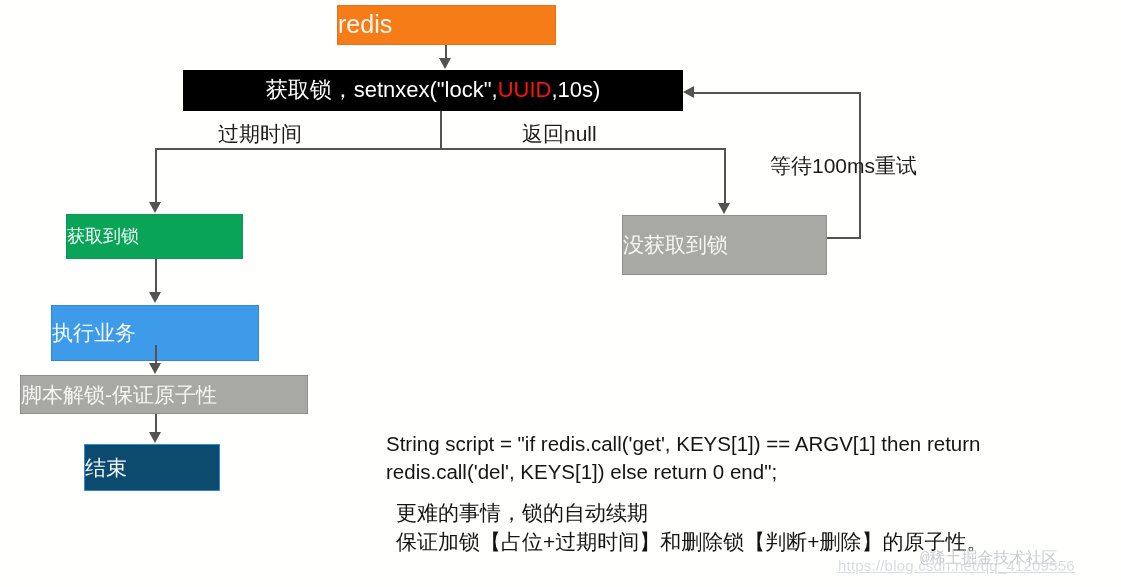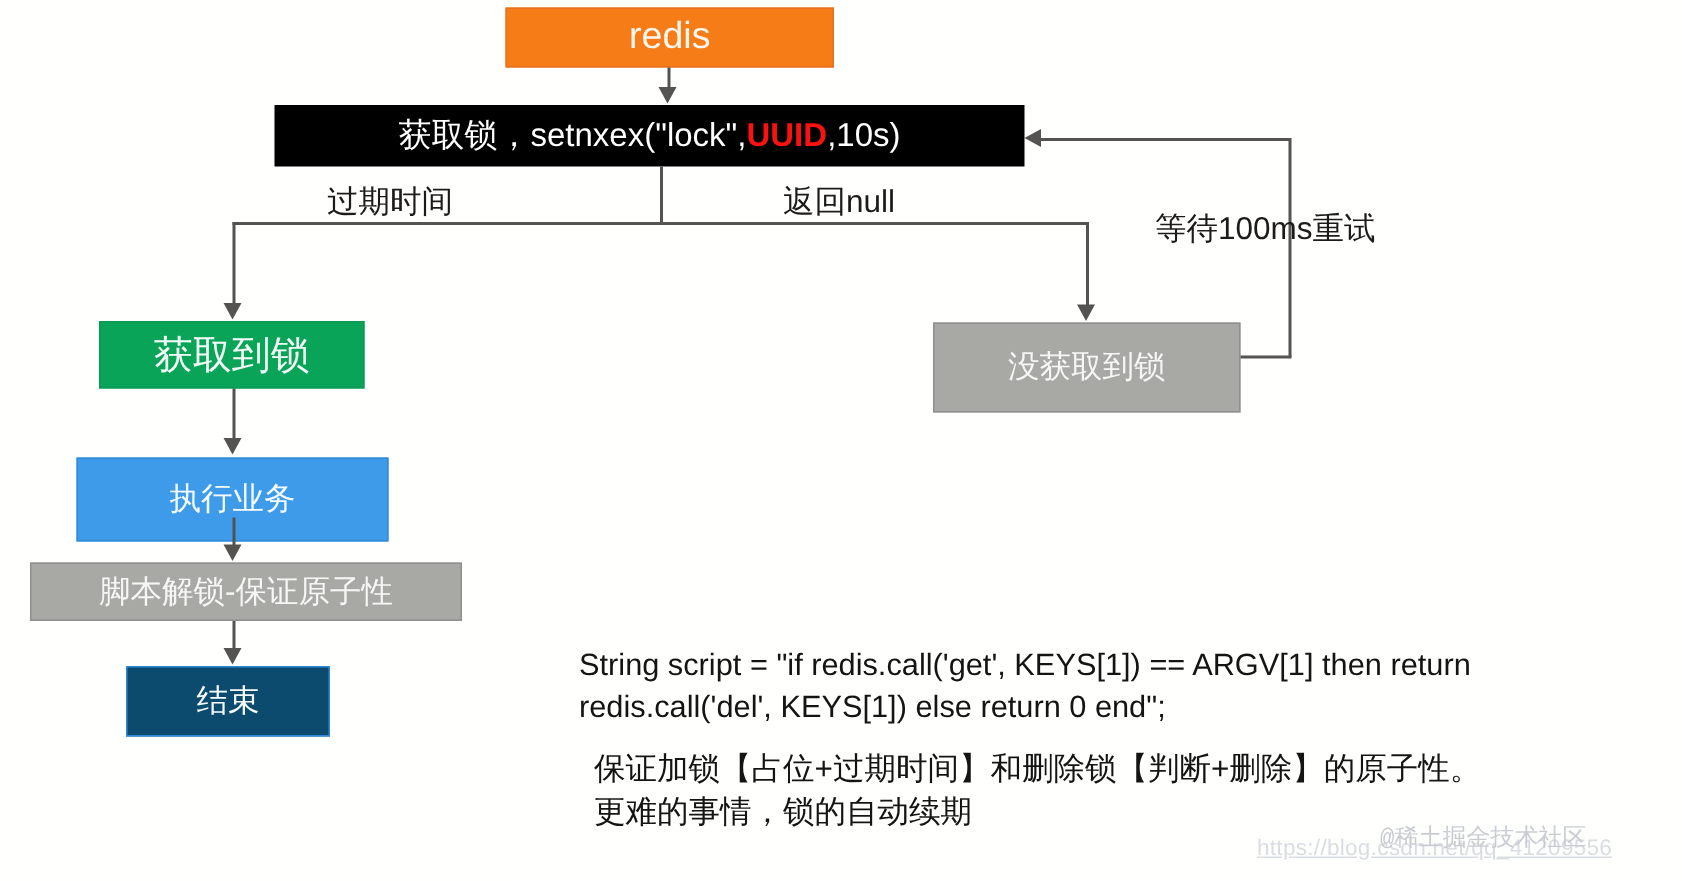--- a/index.html
+++ b/index.html
@@ -13,21 +13,20 @@
     height: 587px;
     background: #fffffd;
     font-family: "Liberation Sans", "DejaVu Sans", sans-serif;
     overflow: hidden;
   }
   .node {
     position: absolute;
     box-sizing: border-box;
     display: flex;
     align-items: center;
-    justify-content: center;
     text-align: center;
     line-height: 1.1;
     white-space: nowrap;
   }
   
   .node-redis {
     left: 337px; top: 5px; width: 219px; height: 40px;
     background: #f57c17;
     border: 1px solid #e8701a;
     color: #fdf6ee;
@@ -35,28 +34,28 @@
   }
   .node-acquire {
     left: 183px; top: 70px; width: 500px; height: 41px;
     background: #000000;
     color: #ffffff;
     font-size: 22px;
     justify-content: center;
   }
   .node-acquire .uuid {
     color: #fb1111;
-    font-weight: bold;
+    font-weight: normal;
   }
   .node-got {
     left: 66px; top: 214px; width: 177px; height: 45px;
     background: #0aa458;
     border: 1px solid #0c9a53;
     color: #f2fbf6;
-    font-size: 26px;
+    font-size: 18px;
   }
   .node-biz {
     left: 51px; top: 305px; width: 208px; height: 56px;
     background: #3d9be9;
     border: 1px solid #2f8bd8;
     color: #f4fafe;
     font-size: 21px;
   }
   .node-unlock {
     left: 20px; top: 375px; width: 288px; height: 39px;
@@ -201,28 +200,28 @@
   <div class="ln lnv" style="left:155px; top:414px; height:19px;"></div>
   <div class="arrowhead arrow-down" style="left:149px; top:432px;"></div>
 
   <div class="ln lnh" style="left:827px; top:237px; width:34px;"></div>
   <div class="ln lnv" style="left:859px; top:92px; height:146px;"></div>
   <div class="ln lnh" style="left:694px; top:92px; width:166px;"></div>
   <div class="arrowhead arrow-left" style="left:683px; top:86px;"></div>
 
   <div class="edge-label" style="left:218px; top:120px;">过期时间</div>
   <div class="edge-label" style="left:522px; top:120px;">返回null</div>
-  <div class="edge-label" style="left:770px; top:138px;">等待100ms重试</div>
+  <div class="edge-label" style="left:770px; top:152px;">等待100ms重试</div>
 
   <div class="code-block">
     <div>String script = "if redis.call('get', KEYS[1]) == ARGV[1] then return</div>
     <div>redis.call('del', KEYS[1]) else return 0 end";</div>
   </div>
 
   <div class="note-block">
+    <div>更难的事情，锁的自动续期</div>
     <div>保证加锁【占位+过期时间】和删除锁【判断+删除】的原子性。</div>
-    <div>更难的事情，锁的自动续期</div>
   </div>
 
   <div class="wm-url">https://blog.csdn.net/qq_41209556</div>
   <div class="wm-brand">@稀土掘金技术社区</div>
 
 </div>
 
 </body></html>

